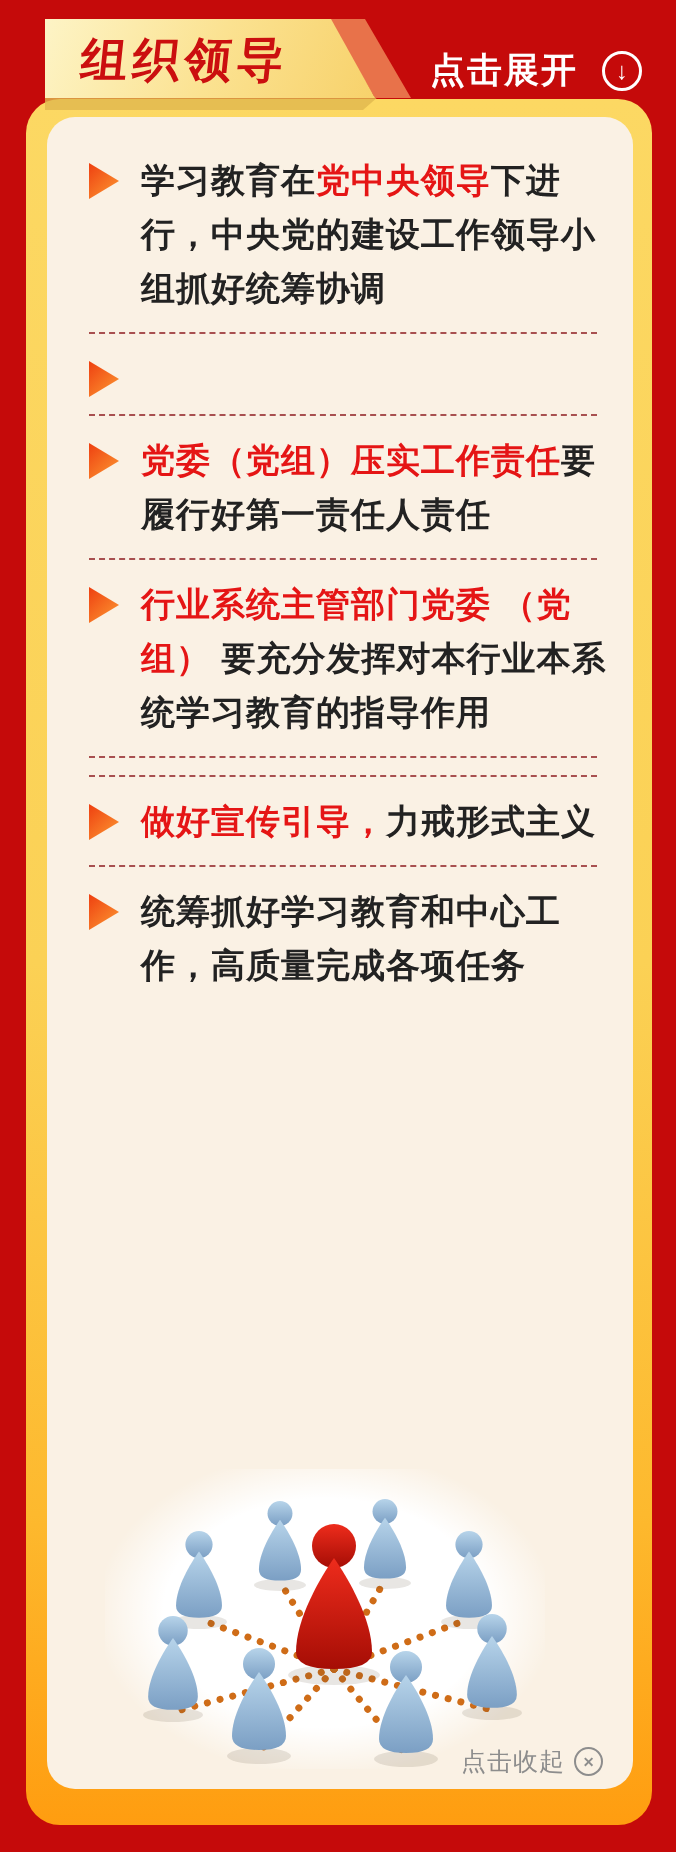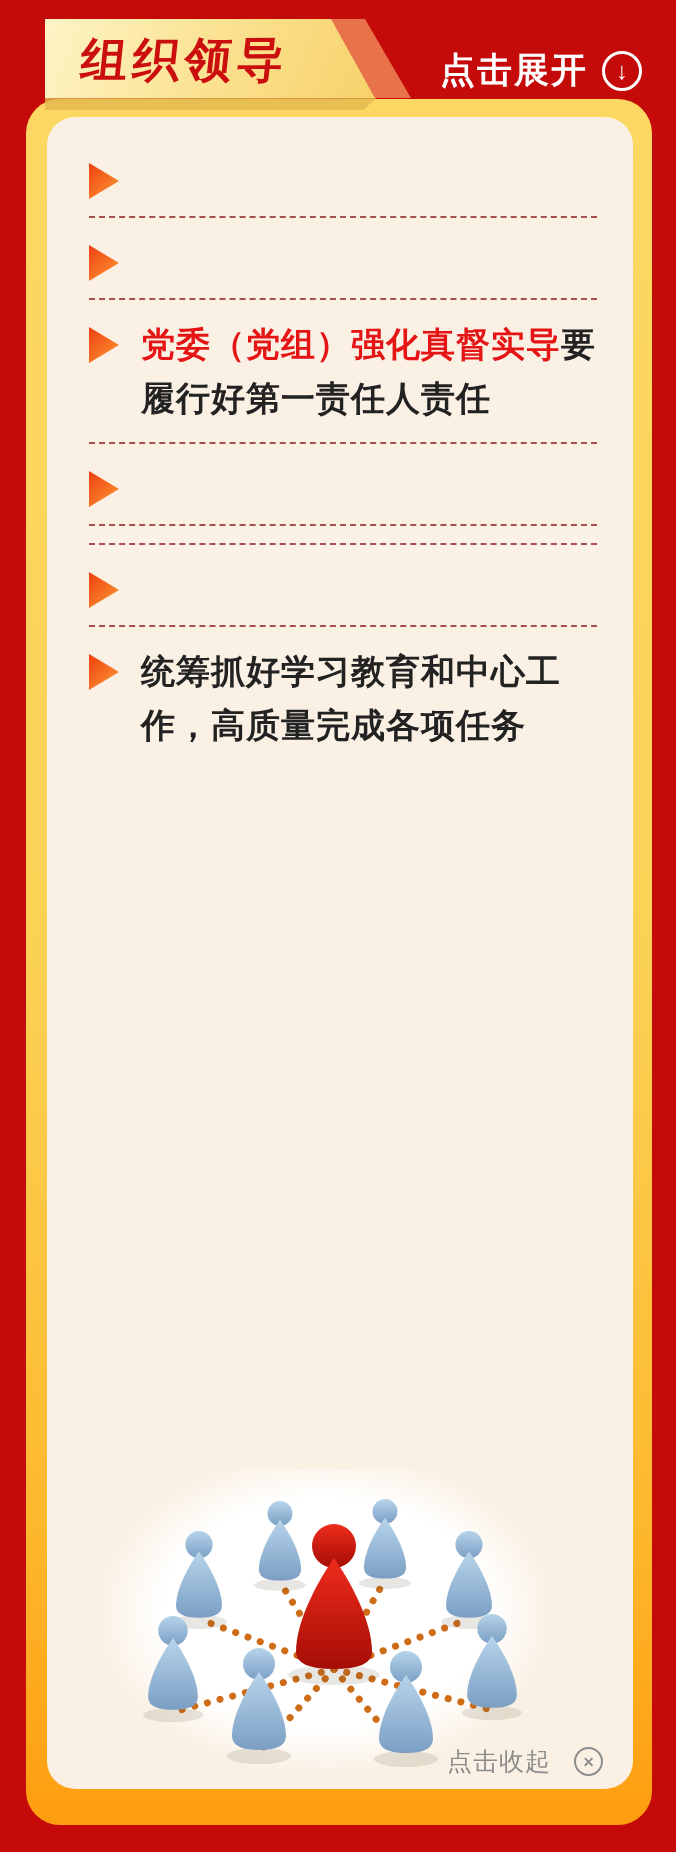--- a/index.html
+++ b/index.html
@@ -27,21 +27,21 @@
     letter-spacing:5px; transform:skewX(-6deg);
   }
   .banner-lip {
     position:absolute; left:45px; top:96px; width:334px; height:14px;
     background:#e0b84e; opacity:.8; z-index:3;
     clip-path:polygon(0 0, 100% 0, calc(100% - 16px) 100%, 0 100%);
   }
   
   .expand {
     position:absolute; top:47px; right:34px; z-index:4;
-    display:flex; align-items:center; gap:14px; color:#ffffff; cursor:pointer;
+    display:flex; align-items:center; gap:24px; color:#ffffff; cursor:pointer;
   }
   .expand-label { font-size:35px; font-weight:700; letter-spacing:2px; }
   .round-icon {
     width:34px; height:34px; border:3px solid #ffffff; border-radius:50%;
     display:flex; align-items:center; justify-content:center;
     font-size:24px; font-weight:900; line-height:1;
   }
   
   .card-outer {
     position:absolute; left:26px; top:99px; width:626px; height:1726px;
@@ -66,21 +66,21 @@
   .btext .red { color:#e51515; font-weight:700; }
   .sep { border-top:2px dashed #a85050; margin:17px 10px 17px 2px; height:0; }
   
   .figures {
     position:absolute; left:58px; top:1352px; width:440px; height:300px;
     background:radial-gradient(ellipse at 50% 48%, #ffffff 52%, rgba(255,255,255,0) 74%);
   }
   
   .collapse {
     position:absolute; right:30px; top:1628px;
-    display:flex; align-items:center; gap:23px; color:#8d8d8d; cursor:pointer;
+    display:flex; align-items:center; gap:9px; color:#8d8d8d; cursor:pointer;
   }
   .collapse-label { font-size:25px; font-weight:500; letter-spacing:1px; }
   .collapse .round-icon {
     width:25px; height:25px; border:2px solid #8d8d8d; font-size:14px; font-weight:700;
   }
 </style>
 </head>
 <body>
 
 <div>
@@ -98,43 +98,46 @@
     <span class="round-icon">↓</span>
   </div>
 
   <div class="card-outer"></div>
 
   <div class="card-inner">
     <div class="content">
 
       <div class="bullet">
         <span class="tri"></span>
-      </div>
-      <div class="sep"></div>
-
-      <div class="bullet">
-        <span class="tri"></span>
-      </div>
-      <div class="sep"></div>
-
-      <div class="bullet">
-        <span class="tri"></span>
-        <p class="btext"><span class="red">党委（党组）强化真督实导</span><span>要履行好第一责任人责任</span></p>
-      </div>
-      <div class="sep"></div>
-
-      <div class="bullet">
-        <span class="tri"></span>
-      </div>
-      <div class="sep"></div>
-
-      <div class="sep"></div>
-
-      <div class="bullet">
-        <span class="tri"></span>
+        <p class="btext"><span>学习教育在</span><span class="red">党中央领导</span><span>下进行，中央党的建设工作领导小组抓好统筹协调</span></p>
+      </div>
+      <div class="sep"></div>
+
+      <div class="bullet">
+        <span class="tri"></span>
+      </div>
+      <div class="sep"></div>
+
+      <div class="bullet">
+        <span class="tri"></span>
+        <p class="btext"><span class="red">党委（党组）压实工作责任</span><span>要履行好第一责任人责任</span></p>
+      </div>
+      <div class="sep"></div>
+
+      <div class="bullet">
+        <span class="tri"></span>
+        <p class="btext"><span class="red">行业系统主管部门党委 （党组） </span><span>要充分发挥对本行业本系统学习教育的指导作用</span></p>
+      </div>
+      <div class="sep"></div>
+
+      <div class="sep"></div>
+
+      <div class="bullet">
+        <span class="tri"></span>
+        <p class="btext"><span class="red">做好宣传引导，</span><span>力戒形式主义</span></p>
       </div>
       <div class="sep"></div>
 
       <div class="bullet">
         <span class="tri"></span>
         <p class="btext"><span>统筹抓好学习教育和中心工作，高质量完成各项任务</span></p>
       </div>
 
     </div>
 

